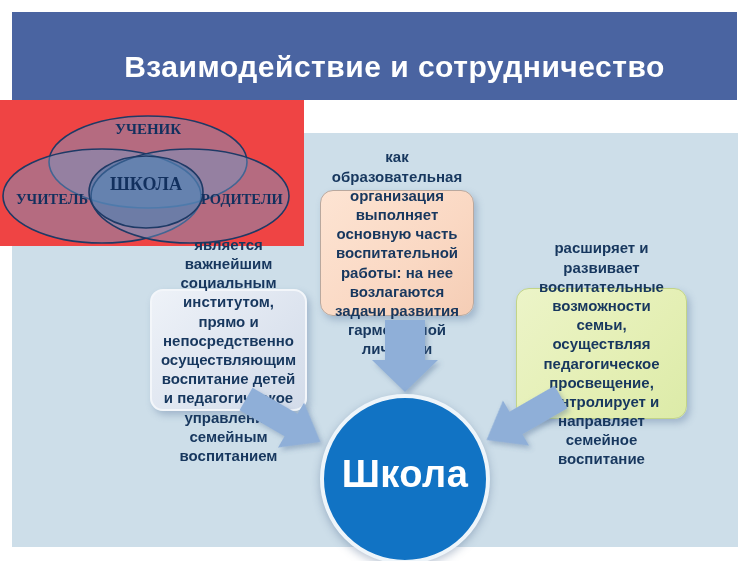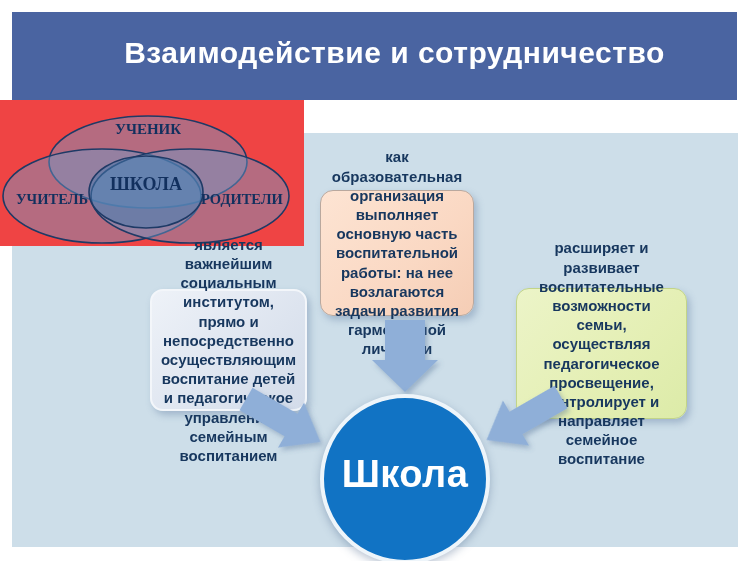--- a/index.html
+++ b/index.html
@@ -7,21 +7,21 @@
     position:relative;width:750px;height:561px;background:#ffffff;
     overflow:hidden;font-family:"Liberation Sans",sans-serif;
   }
   
   .title-bar{
     position:absolute;left:12px;top:12px;width:725px;height:88px;
     background:#4a64a1;display:flex;align-items:flex-end;justify-content:center;
   }
   .title-bar .title{
     color:#ffffff;font-size:30px;font-weight:bold;letter-spacing:.5px;
-    padding-bottom:30px;padding-left:40px;white-space:nowrap;
+    padding-bottom:16px;padding-left:40px;white-space:nowrap;
   }
   
   .content-bg{
     position:absolute;left:12px;top:133px;width:726px;height:414px;
     background:#cddee9;
   }
   
   .venn-panel{
     position:absolute;left:0;top:100px;width:304px;height:146px;background:#ef4444;
   }

